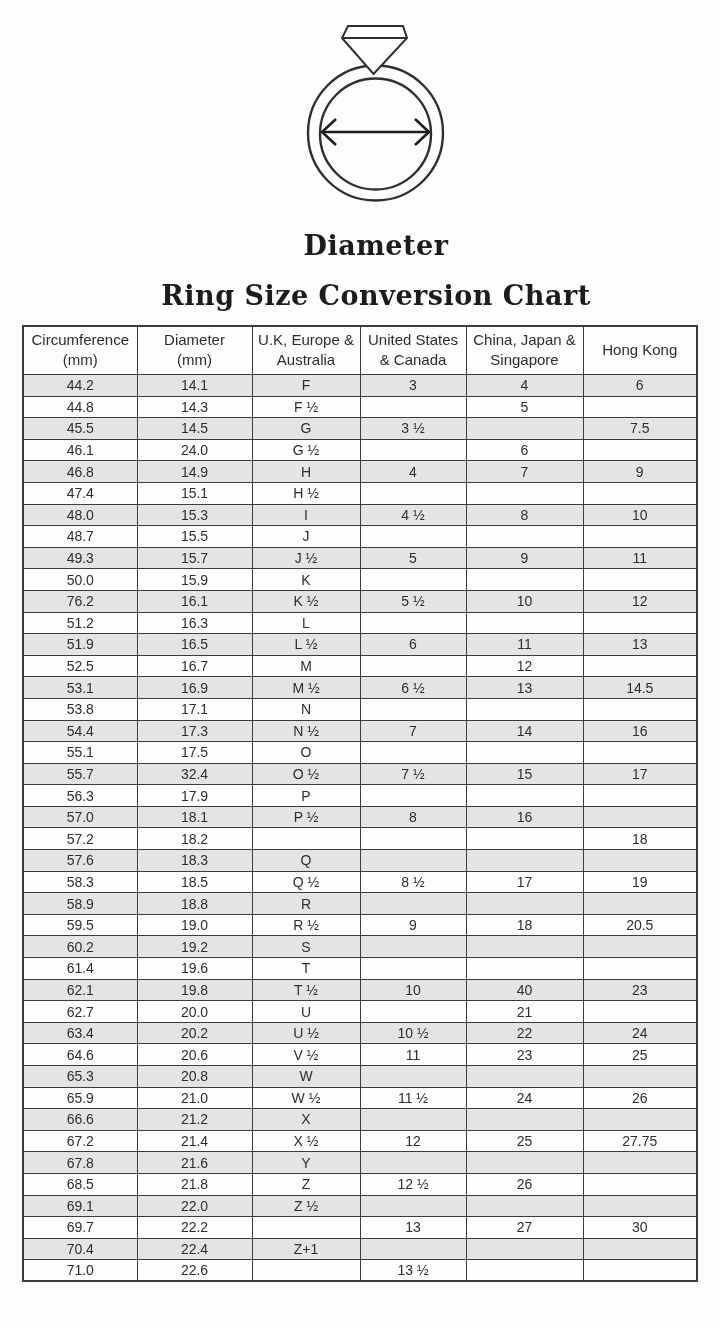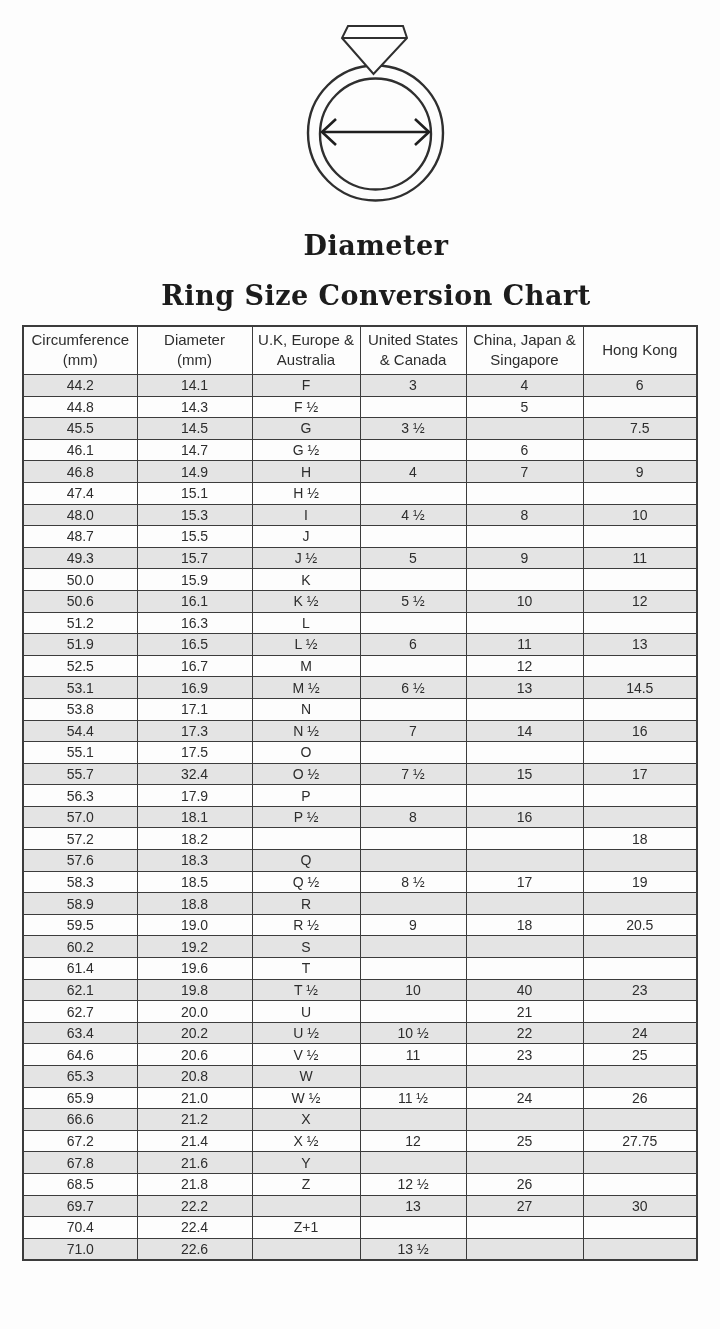--- a/index.html
+++ b/index.html
@@ -156,21 +156,21 @@
       <tr>
         <td>45.5</td>
         <td>14.5</td>
         <td>G</td>
         <td>3 ½</td>
         <td></td>
         <td>7.5</td>
       </tr>
       <tr>
         <td>46.1</td>
-        <td>14.7</td>
+        <td>24.0</td>
         <td>G ½</td>
         <td></td>
         <td>6</td>
         <td></td>
       </tr>
       <tr>
         <td>46.8</td>
         <td>14.9</td>
         <td>H</td>
         <td>4</td>
@@ -211,21 +211,21 @@
       </tr>
       <tr>
         <td>50.0</td>
         <td>15.9</td>
         <td>K</td>
         <td></td>
         <td></td>
         <td></td>
       </tr>
       <tr>
-        <td>50.6</td>
+        <td>76.2</td>
         <td>16.1</td>
         <td>K ½</td>
         <td>5 ½</td>
         <td>10</td>
         <td>12</td>
       </tr>
       <tr>
         <td>51.2</td>
         <td>16.3</td>
         <td>L</td>
@@ -435,20 +435,28 @@
       </tr>
       <tr>
         <td>68.5</td>
         <td>21.8</td>
         <td>Z</td>
         <td>12 ½</td>
         <td>26</td>
         <td></td>
       </tr>
       <tr>
+        <td>69.1</td>
+        <td>22.0</td>
+        <td>Z ½</td>
+        <td></td>
+        <td></td>
+        <td></td>
+      </tr>
+      <tr>
         <td>69.7</td>
         <td>22.2</td>
         <td></td>
         <td>13</td>
         <td>27</td>
         <td>30</td>
       </tr>
       <tr>
         <td>70.4</td>
         <td>22.4</td>

